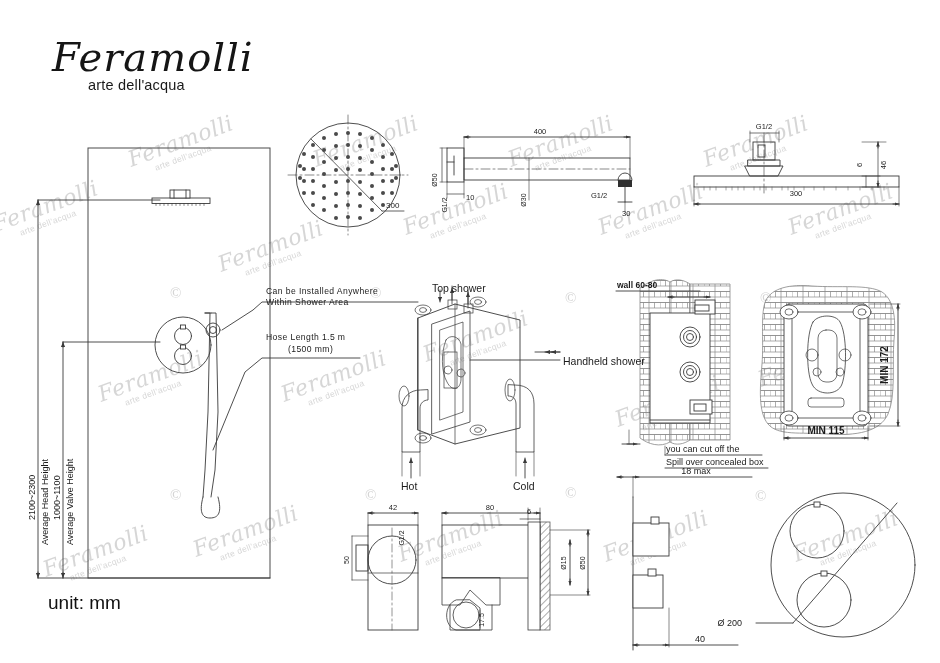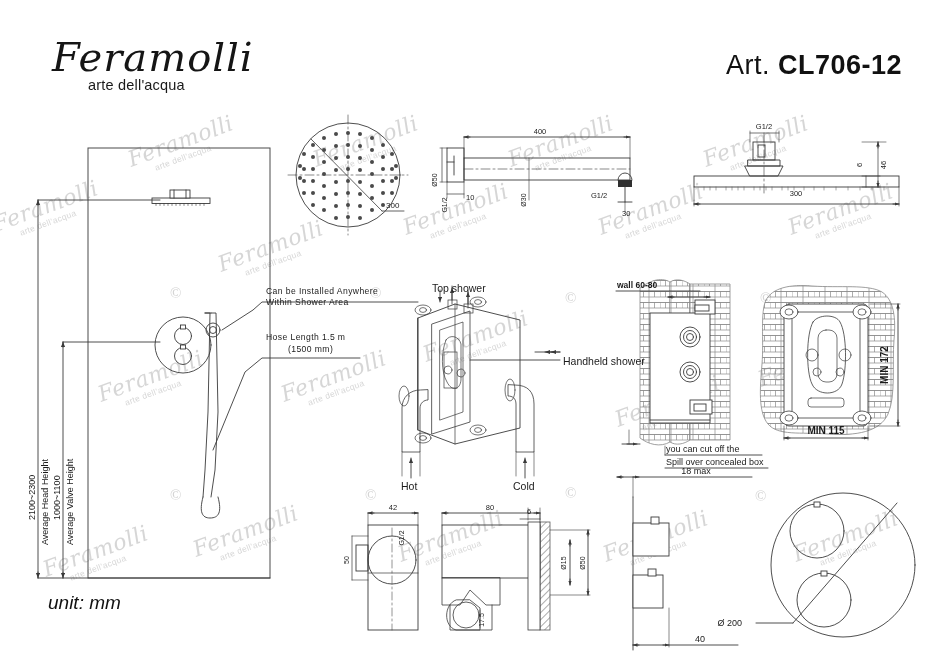--- a/index.html
+++ b/index.html
@@ -97,21 +97,20 @@
     fill: #1b1b1b;
   }
   
   #unit-note {
     position: absolute;
     left: 48px;
     top: 592px;
     font-size: 19px;
     color: #111;
     z-index: 20;
-    font-style: italic;
   }
 </style>
 </head>
 <body>
 
 <div id="sheet">
 
   <div class="wm-layer">
     <div class="wm" style="left:-10px;  top:215px;">
         <span class="wm-main">Feramolli</span>
@@ -197,24 +196,20 @@
     <div class="copy" style="left:565px; top:485px;">©</div>
     <div class="copy" style="left:755px; top:488px;">©</div>
     <div class="copy" style="left:365px; top:487px;">©</div>
     <div class="copy" style="left:170px; top:487px;">©</div>
   </div>
 
   <div id="header">
     <div id="logo">
       <div class="brand">Feramolli</div>
       <div class="tagline">arte dell'acqua</div>
-    </div>
-    <div id="artno">
-      <span>Art.</span>
-      <span class="code">CL706-12</span>
     </div>
   </div>
 
   <svg id="drawing" width="940" height="663" viewBox="0 0 940 663">
     <defs>
       <marker id="arr" markerWidth="7" markerHeight="7" refX="6" refY="2.5" orient="auto">
         <path d="M0,0 L6,2.5 L0,5 z" fill="#3a3a3a"></path>
       </marker>
       <marker id="arrS" markerWidth="6" markerHeight="6" refX="5" refY="2" orient="auto">
         <path d="M0,0 L5,2 L0,4 z" fill="#3a3a3a"></path>

